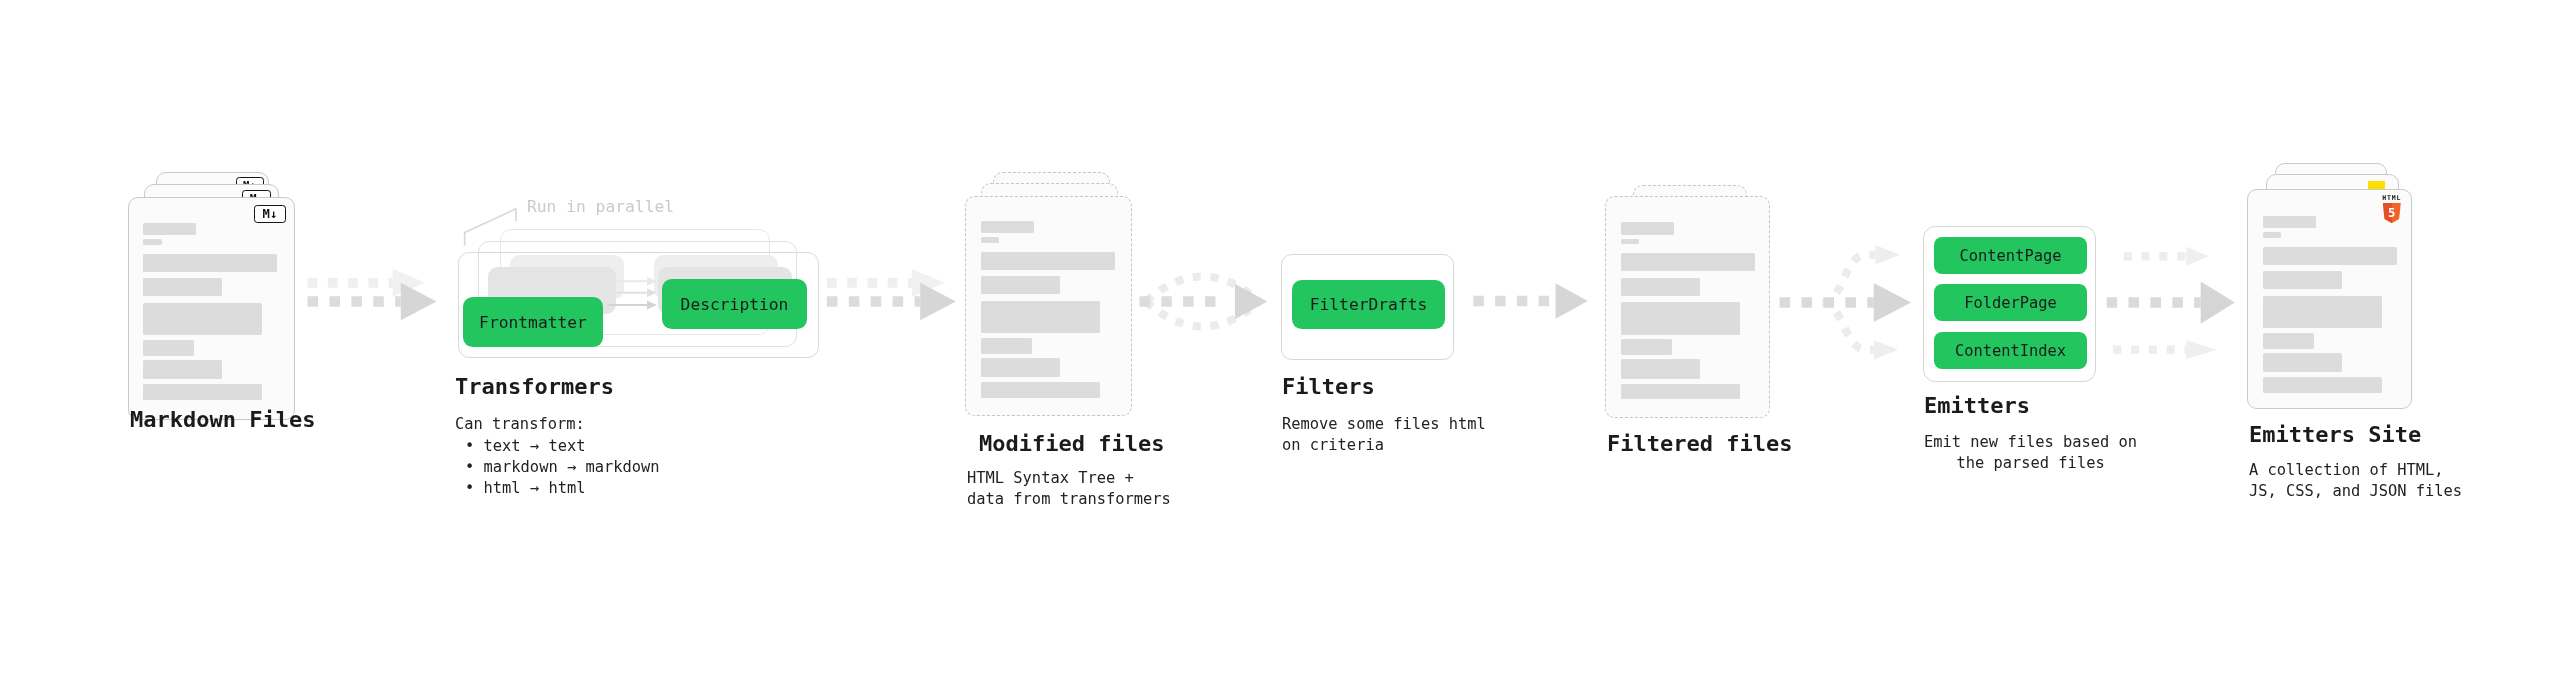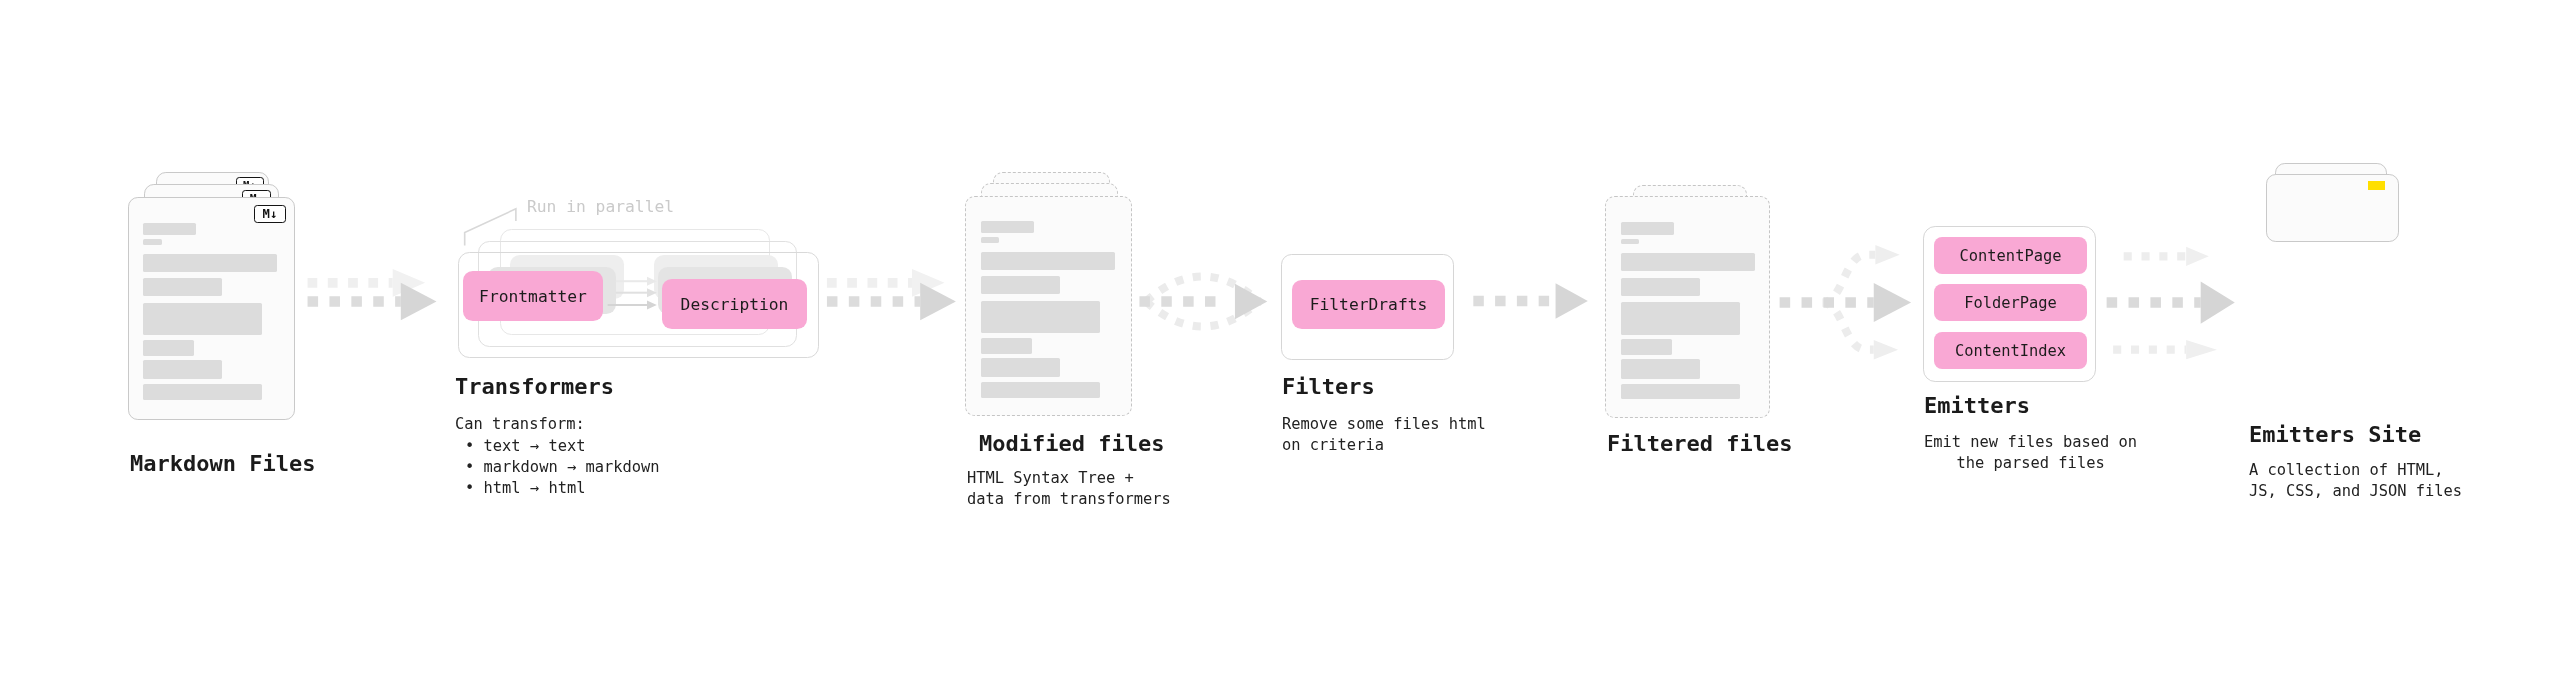--- a/index.html
+++ b/index.html
@@ -31,21 +31,21 @@
   .md-badge {
     position:absolute; background:#ffffff; border:1.6px solid #141414; border-radius:3.3px;
     display:flex; align-items:center; justify-content:center;
     font-weight:bold; color:#141414;
   }
   
   .title { position:absolute; font-size:22px; font-weight:bold; line-height:1.1; color:#1b1b1b; white-space:nowrap; }
   .desc  { position:absolute; font-size:15.4px; line-height:21px; color:#222222; white-space:nowrap; }
   
   .pill {
-    position:absolute; background:#f9a8d4; border-radius:9.8px;
+    position:absolute; background:#22c55e; border-radius:9.8px;
     display:flex; align-items:center; justify-content:center;
     font-size:16.3px; color:#1c1c1c; white-space:nowrap;
   }
   .pill.ghost1 { background:#e4e4e4; }
   .pill.ghost2 { background:#eeeeee; }
   .ghost-box { position:absolute; border-radius:11.4px; border:1.6px solid #d9d9d9; background:transparent; }
   .ghost-box.g1 { border-color:#e0e0e0; }
   .ghost-box.g2 { border-color:#e7e7e7; }
   .panel { position:absolute; background:#ffffff; border:1.6px solid #d6d6d6; border-radius:10.6px; }
   .note-text { position:absolute; font-size:16.3px; color:#cacaca; white-space:nowrap; }
@@ -82,37 +82,37 @@
       <div class="bar b2"></div>
       <div class="bar b3"></div>
       <div class="bar b4"></div>
       <div class="bar b5"></div>
       <div class="bar b6"></div>
       <div class="bar b7"></div>
       <div class="bar b8"></div>
     </div>
   </div>
 </div>
-<div class="title" style="left:130px;top:452px;">Markdown Files</div>
+<div class="title" style="left:130px;top:408px;">Markdown Files</div>
 
 <svg style="left:301px;top:265px;" width="138" height="73" viewBox="0 0 170 90">
   <line x1="8" y1="22" x2="113" y2="22" stroke="#efefef" stroke-width="12" stroke-dasharray="12 13"></line>
   <polygon points="113,5 113,39 153,22" fill="#f1f1f1"></polygon>
   <line x1="8" y1="45" x2="123" y2="45" stroke="#dcdcdc" stroke-width="13" stroke-dasharray="13 14"></line>
   <polygon points="123,22 123,68 167,45" fill="#d6d6d6"></polygon>
 </svg>
 
 <div class="ghost-box g2" style="left:500px;top:229px;width:270px;height:106px;"></div>
 <div class="pill ghost2" style="left:510px;top:255px;width:114px;height:44px;"></div>
 <div class="pill ghost2" style="left:654px;top:255px;width:124px;height:44px;"></div>
 <div class="ghost-box g1" style="left:478px;top:241px;width:319px;height:106px;"></div>
 <div class="pill ghost1" style="left:488px;top:267px;width:128px;height:47px;"></div>
 <div class="pill ghost1" style="left:658px;top:267px;width:134px;height:47px;"></div>
 <div class="ghost-box" style="left:458px;top:252px;width:361px;height:106px;"></div>
-<div class="pill" style="left:463px;top:271px;width:140px;height:50px;">Frontmatter</div>
+<div class="pill" style="left:463px;top:297px;width:140px;height:50px;">Frontmatter</div>
 <div class="pill" style="left:662px;top:279px;width:145px;height:50px;">Description</div>
 <svg style="left:606px;top:273px;" width="59" height="41" viewBox="0 0 72 50">
   <line x1="12" y1="10" x2="50" y2="10" stroke="#e9e9e9" stroke-width="2.5"></line>
   <polygon points="50,4.5 50,15.5 62,10" fill="#e9e9e9"></polygon>
   <line x1="12" y1="24" x2="50" y2="24" stroke="#e0e0e0" stroke-width="2.5"></line>
   <polygon points="50,18.5 50,29.5 62,24" fill="#e0e0e0"></polygon>
   <line x1="2" y1="39" x2="50" y2="39" stroke="#d4d4d4" stroke-width="2.5"></line>
   <polygon points="50,33.5 50,44.5 62,39" fill="#d4d4d4"></polygon>
 </svg>
 <svg style="left:459px;top:199px;" width="65" height="53" viewBox="0 0 80 65">
@@ -224,19 +224,35 @@
 <div class="abs" style="left:2247px;top:163px;width:165px;height:246px;">
   <div class="card" style="left:28.4px;top:0;width:112px;height:65px;">
     <div class="css-badge" style="right:13px;top:3.3px;">
       <div class="css-txt">CSS</div>
       <div class="css-bar"></div>
     </div>
   </div>
   <div class="card" style="left:18.7px;top:10.6px;width:133px;height:68px;">
     <div class="js-badge" style="right:13px;top:6.5px;"></div>
   </div>
+  <div class="card" style="left:0;top:26px;width:165px;height:220px;">
+    <div class="html5-badge" style="right:9.8px;top:4.9px;">
+      <div class="html-txt">HTML</div>
+      <div class="shield">5</div>
+    </div>
+    <div class="bars" style="left:14.6px;top:26px;">
+      <div class="bar b1"></div>
+      <div class="bar b2"></div>
+      <div class="bar b3"></div>
+      <div class="bar b4"></div>
+      <div class="bar b5"></div>
+      <div class="bar b6"></div>
+      <div class="bar b7"></div>
+      <div class="bar b8"></div>
+    </div>
+  </div>
 </div>
 <div class="title" style="left:2249px;top:423px;">Emitters Site</div>
 <div class="desc" style="left:2249px;top:460px;">
   <div>A collection of HTML,</div>
   <div>JS, CSS, and JSON files</div>
 </div>
 
 
 </body></html>

